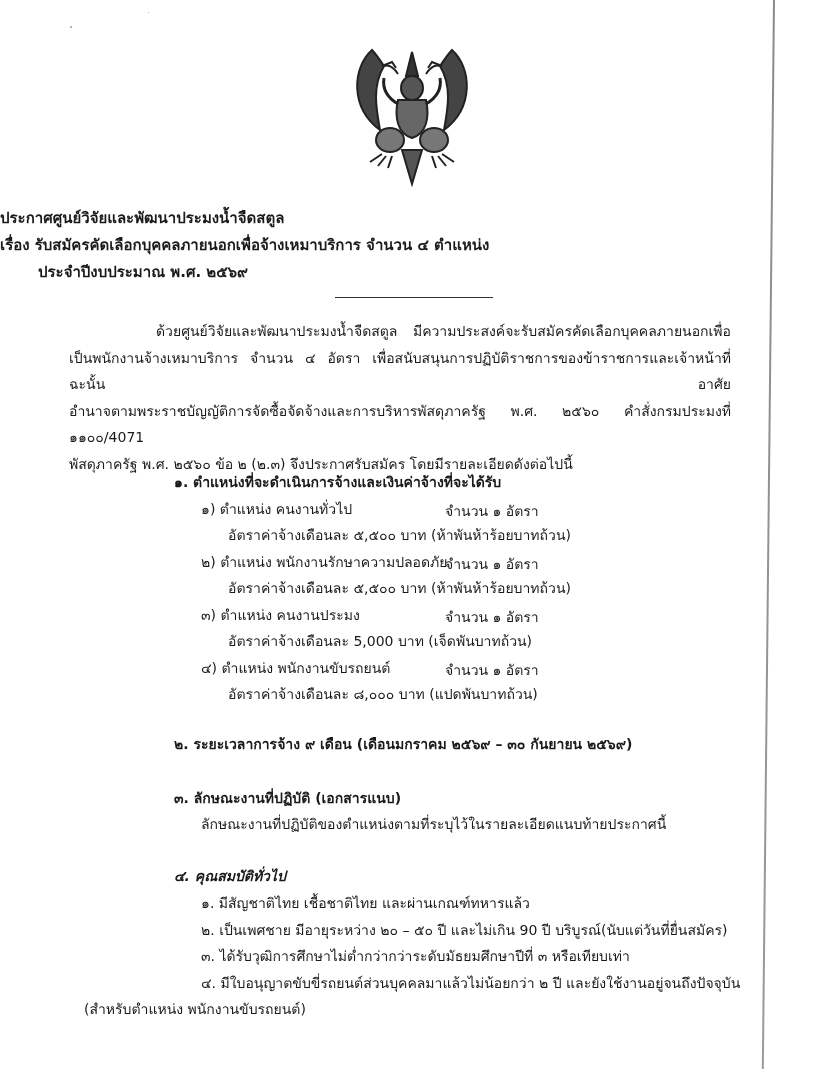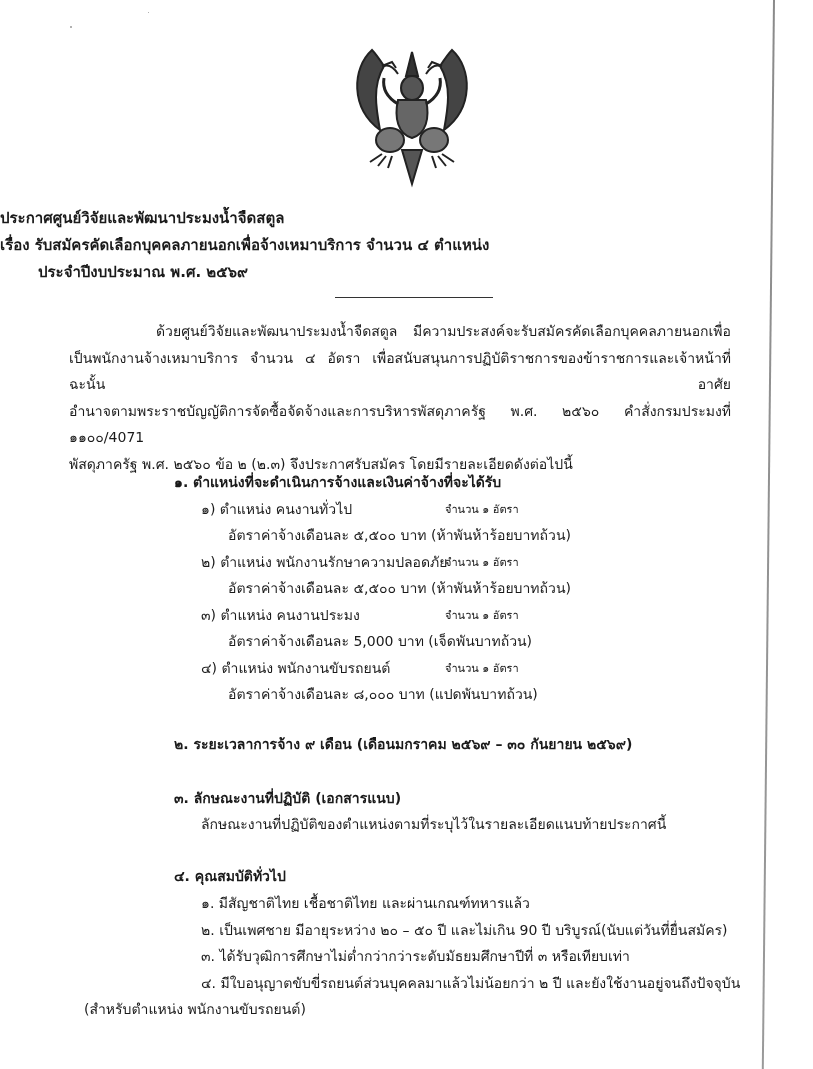--- a/index.html
+++ b/index.html
@@ -16,21 +16,21 @@
   .speck { position: absolute; width: 2px; height: 2px; background: #999; border-radius: 50%; }
   .emblem { position: absolute; left: 342px; top: 38px; width: 140px; height: 150px; }
   .heading { position: absolute; left: 0; width: 731px; text-align: left; font-weight: bold; font-size: 15px; }
   .rule { position: absolute; left: 335px; top: 297px; width: 158px; height: 1px; background: #333; }
   .t { position: absolute; font-size: 14px; white-space: nowrap; line-height: 18px; }
   .b { font-weight: bold; }
   .intro { position: absolute; left: 69px; width: 662px; font-size: 14px; line-height: 26.5px; top: 318px; }
   .intro p { margin: 0; text-align: justify; text-align-last: justify; }
   .intro p.indent { text-indent: 87px; }
   .intro p.last { text-align-last: left; }
-  .cnt { position: absolute; font-size: 11px; white-space: nowrap; }
+  .cnt { position: absolute; font-size: 14px; white-space: nowrap; }
 </style>
 </head>
 <body>
 
 <div class="scan-edge"></div>
 <div class="speck" style="left:70px;top:26px;"></div>
 <div class="speck" style="left:148px;top:12px;width:1px;height:1px;"></div>
 
 <svg class="emblem" viewBox="0 0 140 150">
   <g fill="none" stroke="#222" stroke-width="2">
@@ -90,18 +90,18 @@
 
 <div class="t" style="left:201px;top:659px;">๔)  ตำแหน่ง พนักงานขับรถยนต์</div>
 <div class="cnt" style="left:445px;top:659px;">จำนวน  ๑  อัตรา</div>
 <div class="t" style="left:228px;top:685px;">อัตราค่าจ้างเดือนละ ๘,๐๐๐ บาท (แปดพันบาทถ้วน)</div>
 
 <div class="t b" style="left:174px;top:735px;">๒.  ระยะเวลาการจ้าง ๙ เดือน (เดือนมกราคม ๒๕๖๙ – ๓๐ กันยายน ๒๕๖๙)</div>
 
 <div class="t b" style="left:174px;top:789px;">๓.  ลักษณะงานที่ปฏิบัติ (เอกสารแนบ)</div>
 <div class="t" style="left:201px;top:815px;">ลักษณะงานที่ปฏิบัติของตำแหน่งตามที่ระบุไว้ในรายละเอียดแนบท้ายประกาศนี้</div>
 
-<div class="t b" style="left:174px;top:867px;">๔.  คุณสมบัติทั่วไป</div>
+<div class="t b" style="left:174px;top:867px;font-style:italic;">๔.  คุณสมบัติทั่วไป</div>
 <div class="t" style="left:201px;top:894px;">๑.  มีสัญชาติไทย เชื้อชาติไทย และผ่านเกณฑ์ทหารแล้ว</div>
 <div class="t" style="left:201px;top:921px;">๒.  เป็นเพศชาย มีอายุระหว่าง ๒๐ – ๕๐ ปี  และไม่เกิน 90 ปี บริบูรณ์(นับแต่วันที่ยื่นสมัคร)</div>
 <div class="t" style="left:201px;top:947px;">๓.  ได้รับวุฒิการศึกษาไม่ต่ำกว่ากว่าระดับมัธยมศึกษาปีที่ ๓ หรือเทียบเท่า</div>
 <div class="t" style="left:201px;top:974px;">๔.  มีใบอนุญาตขับขี่รถยนต์ส่วนบุคคลมาแล้วไม่น้อยกว่า ๒ ปี และยังใช้งานอยู่จนถึงปัจจุบัน</div>
 <div class="t" style="left:84px;top:1000px;text-align:right;">(สำหรับตำแหน่ง พนักงานขับรถยนต์)</div>
 
 </body></html>

